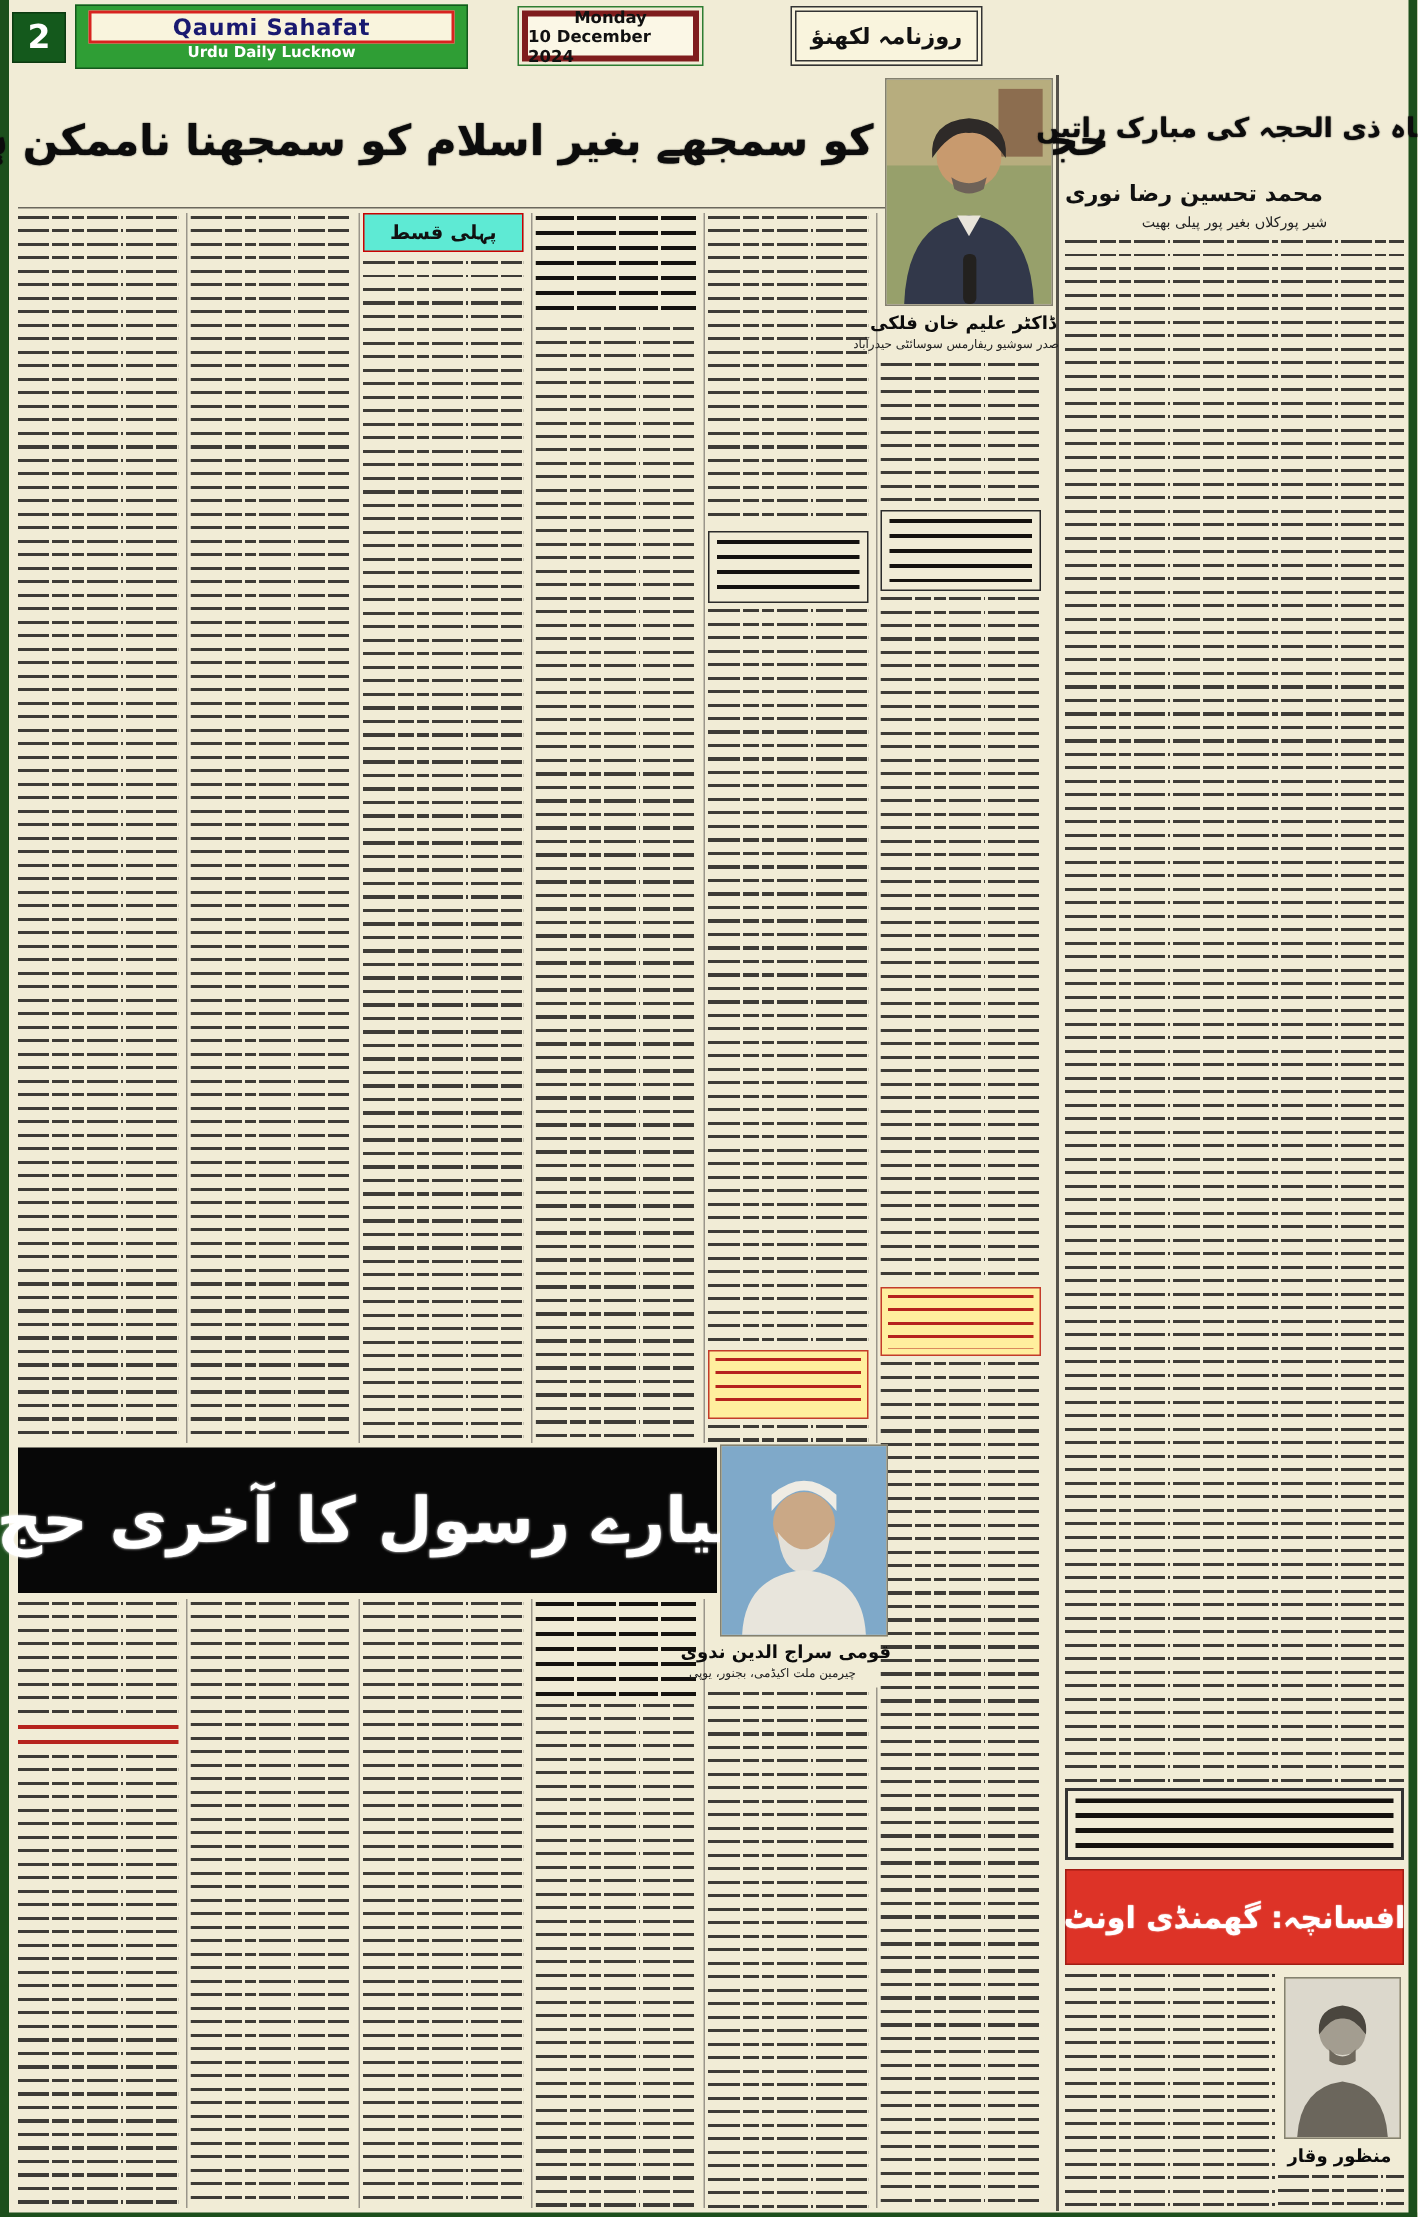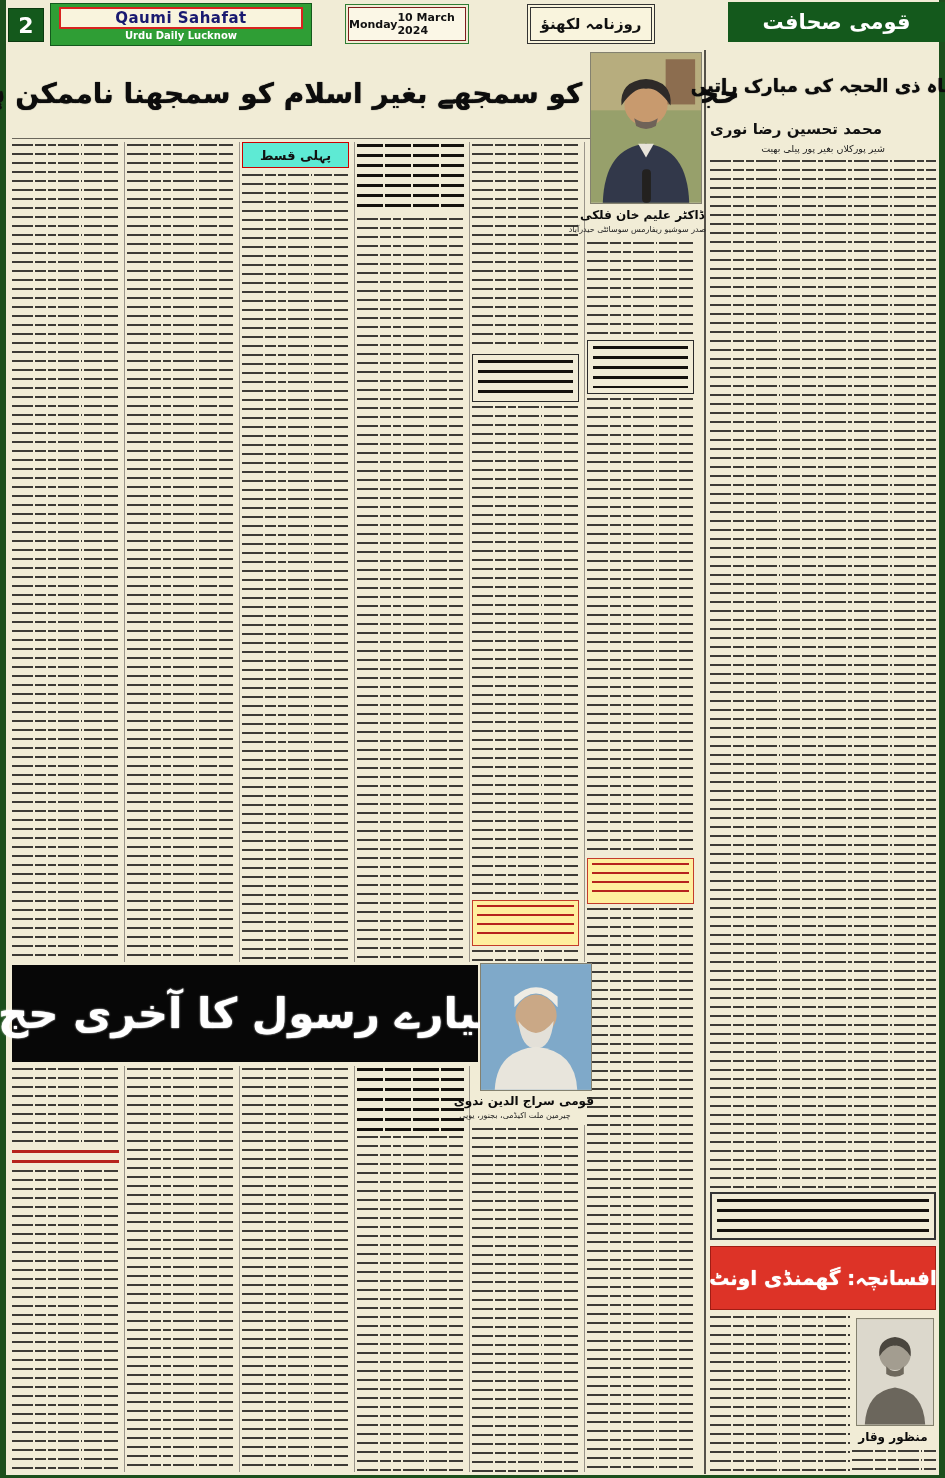--- a/index.html
+++ b/index.html
@@ -29,23 +29,23 @@
     background:#f9f4dd; border:2px solid #d8231f;
     color:#191970; font-weight:bold; font-size:15px;
     display:flex; align-items:center; justify-content:center;
     letter-spacing:0.5px;
   }
   .np-sub {
     color:#ffffff; font-weight:bold; font-size:10px; text-align:center; margin-top:1px;
   }
   .datebox {
     position:absolute; left:348px; top:7px; width:118px; height:34px;
-    background:#fbf7e6; border:1px solid #7f1d1d;
+    background:#fbf7e6; border:4px solid #7f1d1d;
     outline:1px solid #2e7d32; outline-offset:2px;
-    display:flex; flex-direction:row; align-items:center; justify-content:center;
+    display:flex; flex-direction:column; align-items:center; justify-content:center;
     color:#111; font-weight:bold; font-size:11px; line-height:13px;
   }
   .masthead-ur {
     position:absolute; left:527px; top:4px; width:128px; height:40px;
     background:#f9f4dd; border:1px solid #333;
     box-shadow: inset 0 0 0 2px #f9f4dd, inset 0 0 0 3px #333;
     display:flex; align-items:center; justify-content:center;
     font-size:15px; font-weight:bold; color:#111;
   }
   .sectionbox {
@@ -177,26 +177,25 @@
 
   <div class="pagenum">2</div>
 
   <div class="nameplate">
     <div class="np-box">Qaumi Sahafat</div>
     <div class="np-sub">Urdu Daily Lucknow</div>
   </div>
 
   <div class="datebox">
     <div>Monday</div>
-    <div>10 March 2024</div>
+    <div>10 December 2024</div>
   </div>
 
   <div class="masthead-ur" dir="rtl">روزنامہ لکھنؤ</div>
 
-  <div class="sectionbox" dir="rtl">قومی صحافت</div>
 
   <div class="vrule-main" style="left:704px;top:50px;height:1424px;"></div>
   <div class="vrule" style="left:124px;top:142px;height:820px;"></div>
   <div class="vrule" style="left:239px;top:142px;height:820px;"></div>
   <div class="vrule" style="left:354px;top:142px;height:820px;"></div>
   <div class="vrule" style="left:469px;top:142px;height:820px;"></div>
   <div class="vrule" style="left:584px;top:142px;height:820px;"></div>
   <div class="vrule" style="left:124px;top:1066px;height:406px;"></div>
   <div class="vrule" style="left:239px;top:1066px;height:406px;"></div>
   <div class="vrule" style="left:354px;top:1066px;height:406px;"></div>

